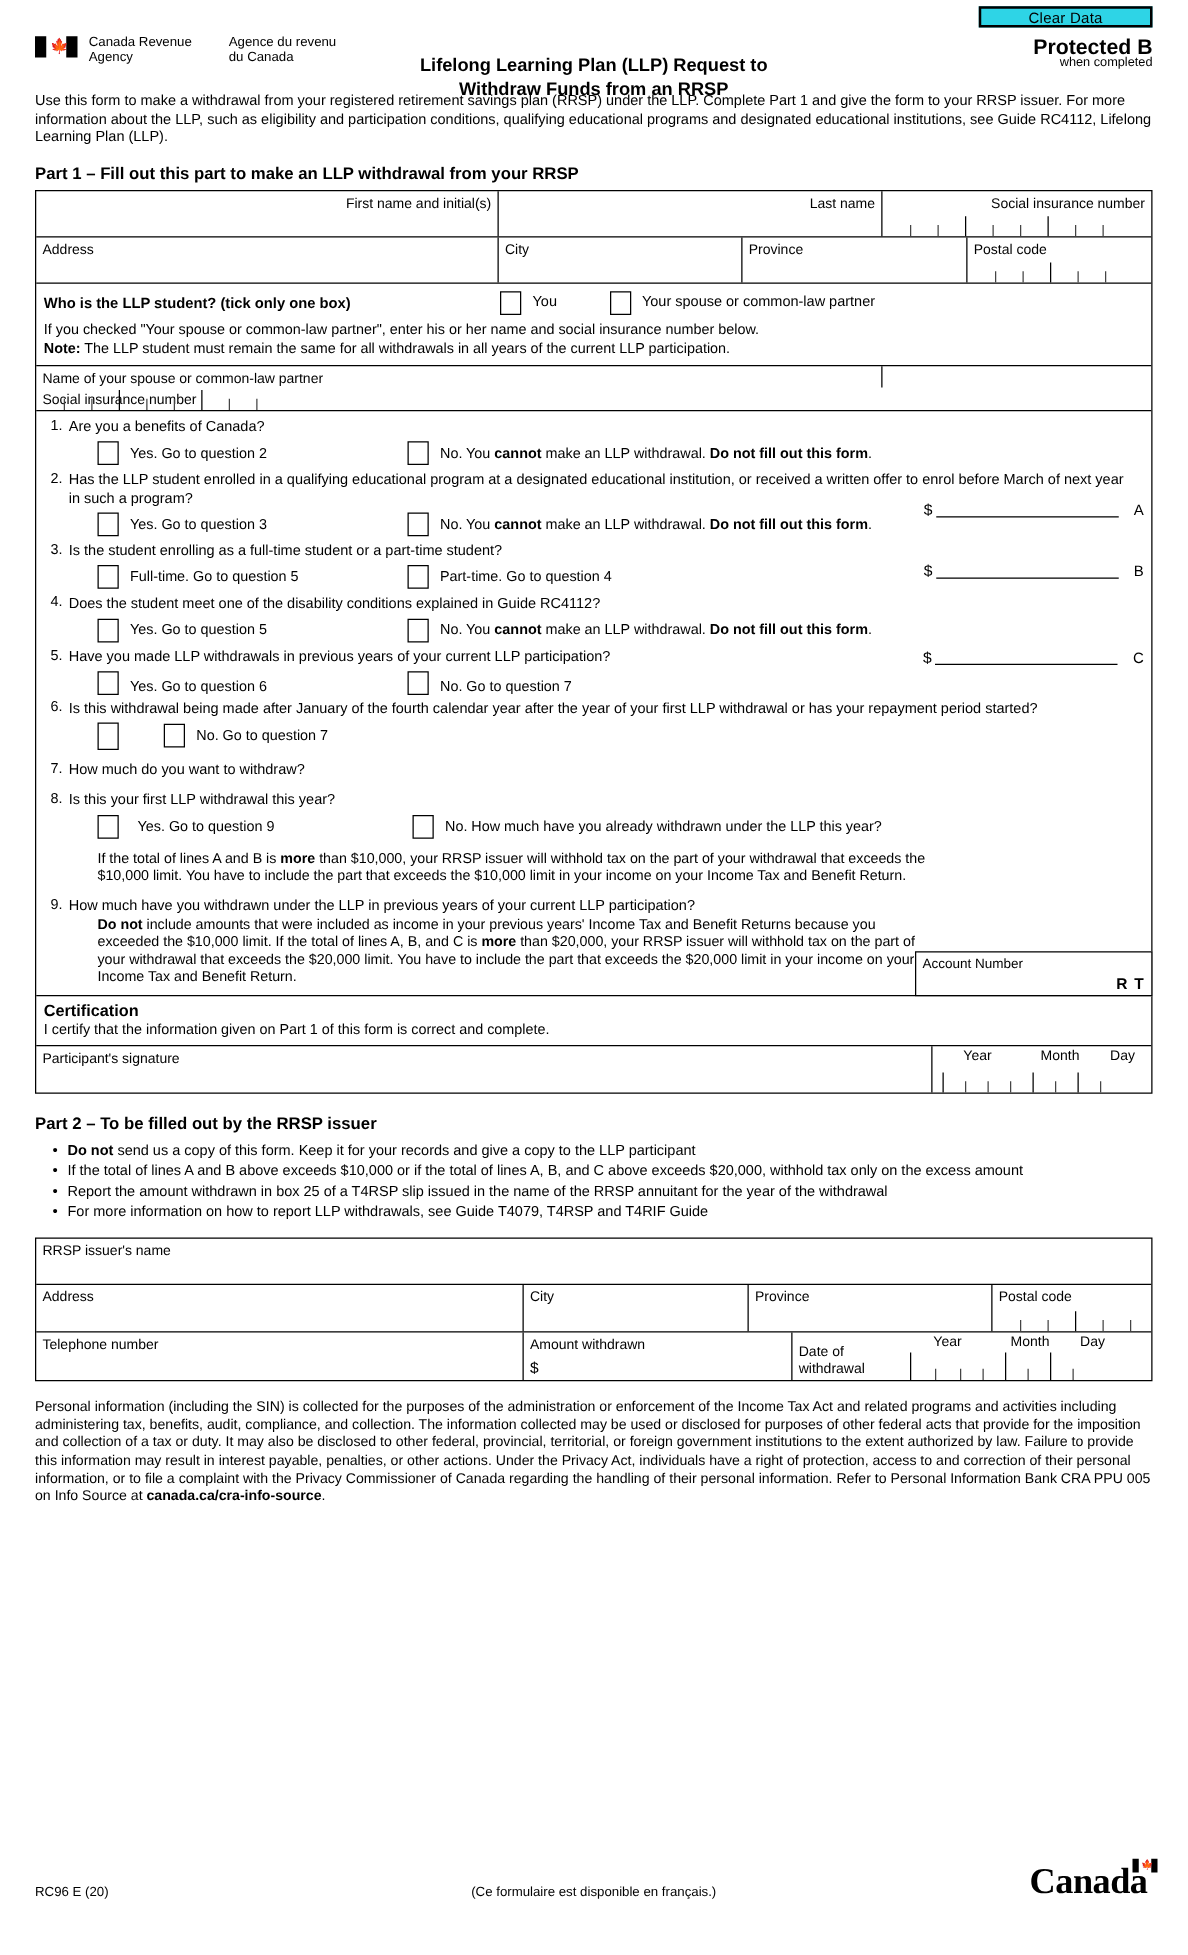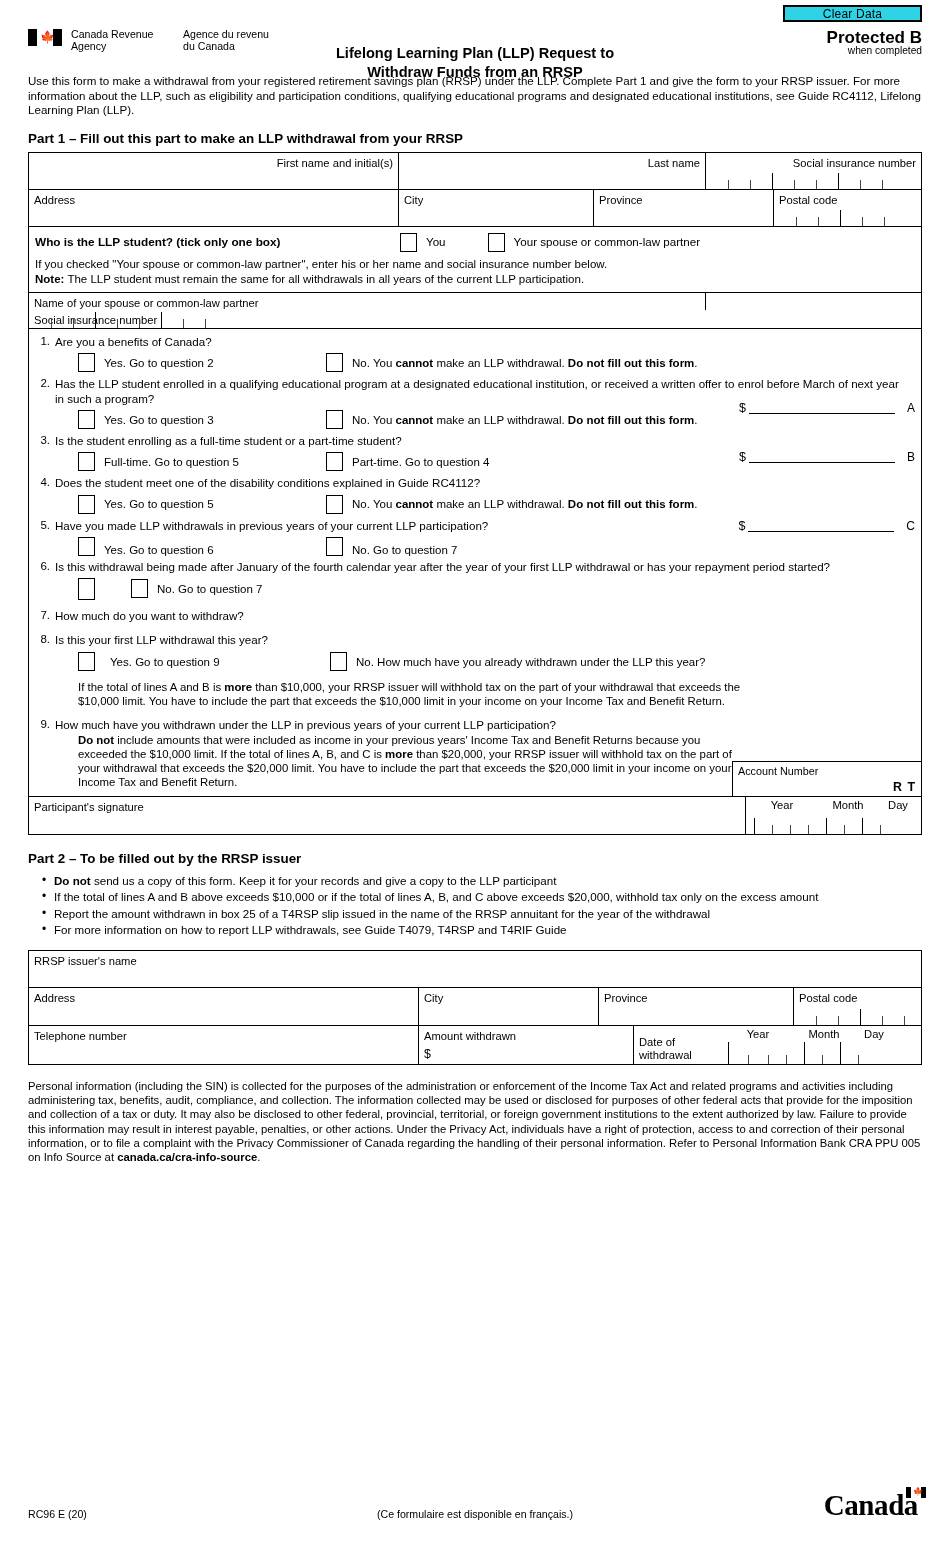--- a/index.html
+++ b/index.html
@@ -328,20 +328,24 @@
         <span class="letter">C</span>
       </div>
 
 
       <div style="position:absolute; right:-1px; bottom:-1px; width:190px; height:36px; border:1px solid #000; background:#fff; padding:3px 5px;">
         <div style="font-size:10.8px; line-height:12px;">Account Number</div>
         <div class="bold" style="text-align:right; font-size:12.4px; margin-top:3px; letter-spacing:1px;">R T</div>
       </div>
     </div>
 
+    <div class="row" style="display:block; padding:3px 6px 4px 6px;">
+      <div class="bold" style="font-size:13px; line-height:17px;">Certification</div>
+      <div style="font-size:11.5px; line-height:15px;">I certify that the information given on Part 1 of this form is correct and complete.</div>
+    </div>
 
     <div class="row" style="height:37px;">
       <div class="cell" style="width:717px;">
         <div class="lbl">Participant's signature</div>
       </div>
       <div class="cell" style="flex:1; padding:2px 0 0 0;">
         <div style="display:flex; font-size:11.2px; line-height:13px;">
           <span style="width:72px; text-align:center;">Year</span>
           <span style="width:60px; text-align:center;">Month</span>
           <span style="width:40px; text-align:center;">Day</span>

